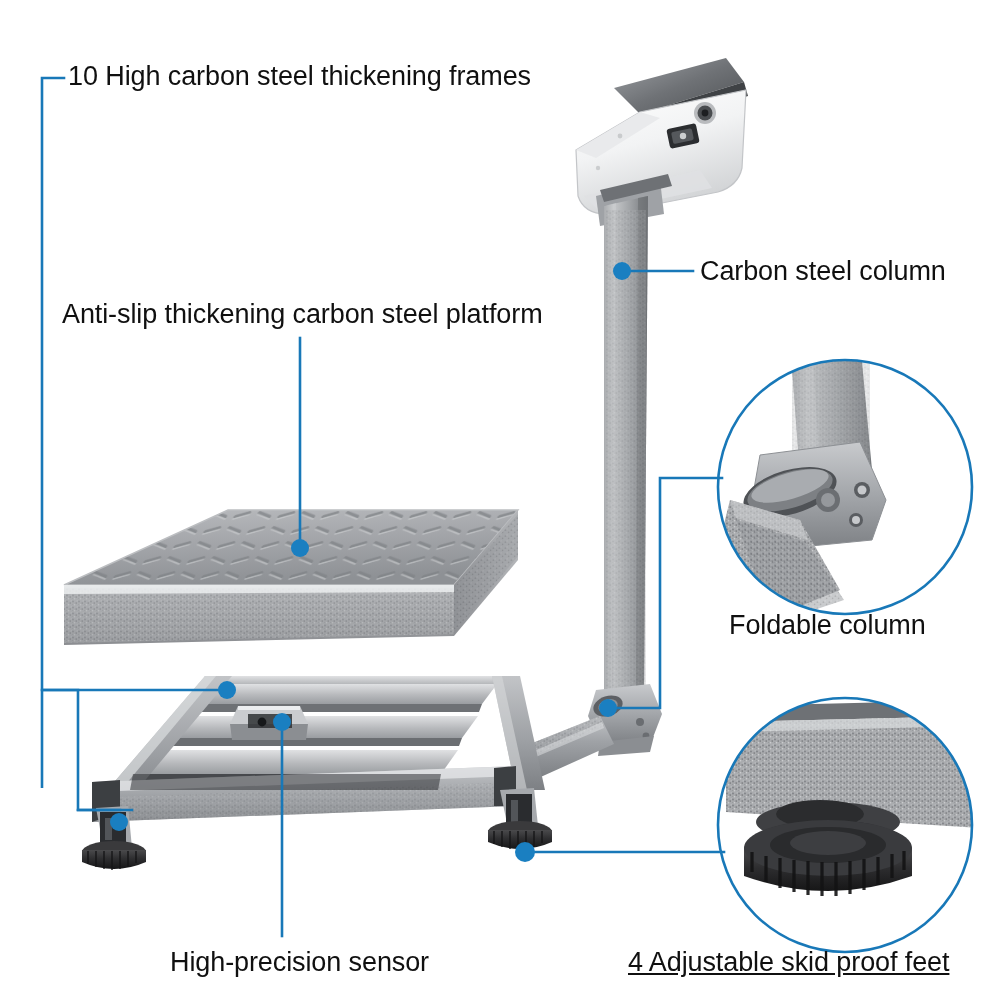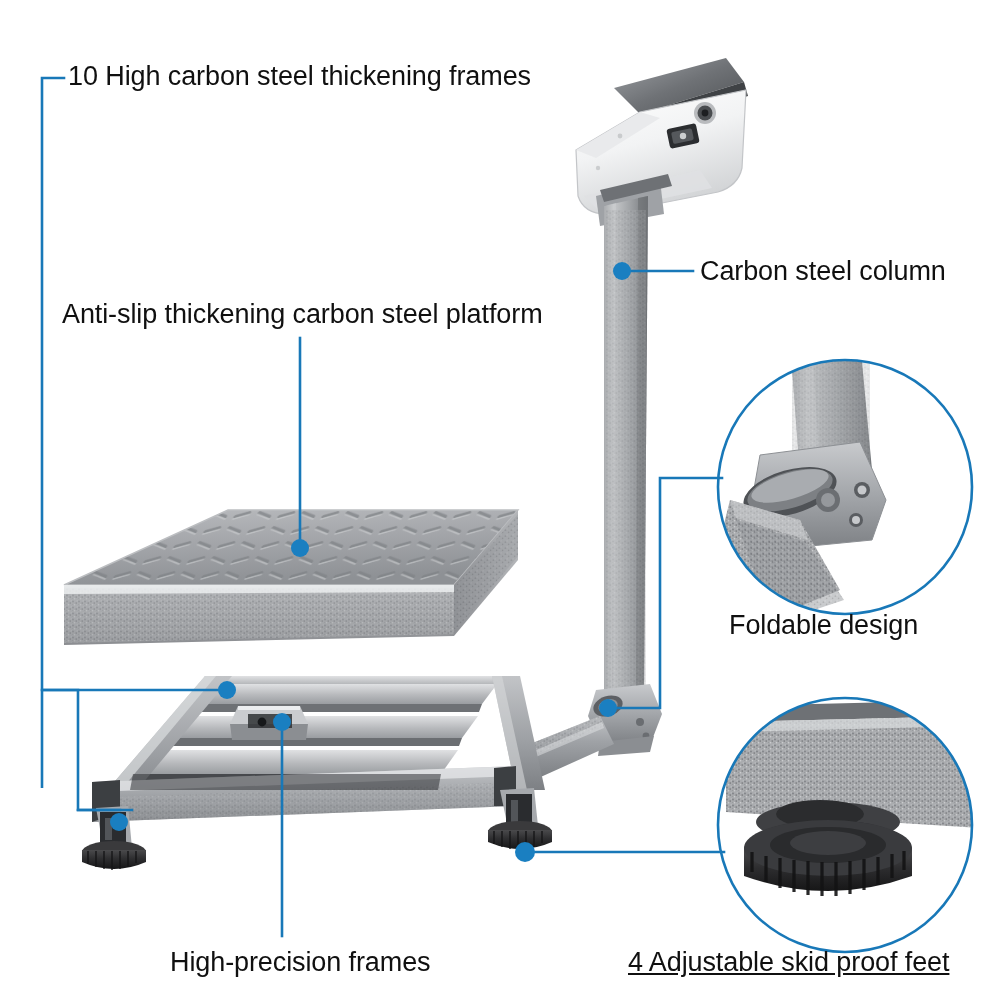--- a/index.html
+++ b/index.html
@@ -377,19 +377,19 @@
       <circle cx="525" cy="852" r="10" fill="#1a7fc1"></circle>
     </g>
   </svg>
 
   <div class="label" id="lbl-frames">10 High carbon steel thickening frames</div>
 
   <div class="label" id="lbl-platform">Anti-slip thickening carbon steel platform</div>
 
   <div class="label" id="lbl-column">Carbon steel column</div>
 
-  <div class="label" id="lbl-foldable">Foldable design</div>
-
-  <div class="label" id="lbl-sensor">High-precision frames</div>
+  <div class="label" id="lbl-foldable">Foldable column</div>
+
+  <div class="label" id="lbl-sensor">High-precision sensor</div>
 
   <div class="label" id="lbl-feet">4 Adjustable skid proof feet</div>
 
 </div>
 
 </body></html>

